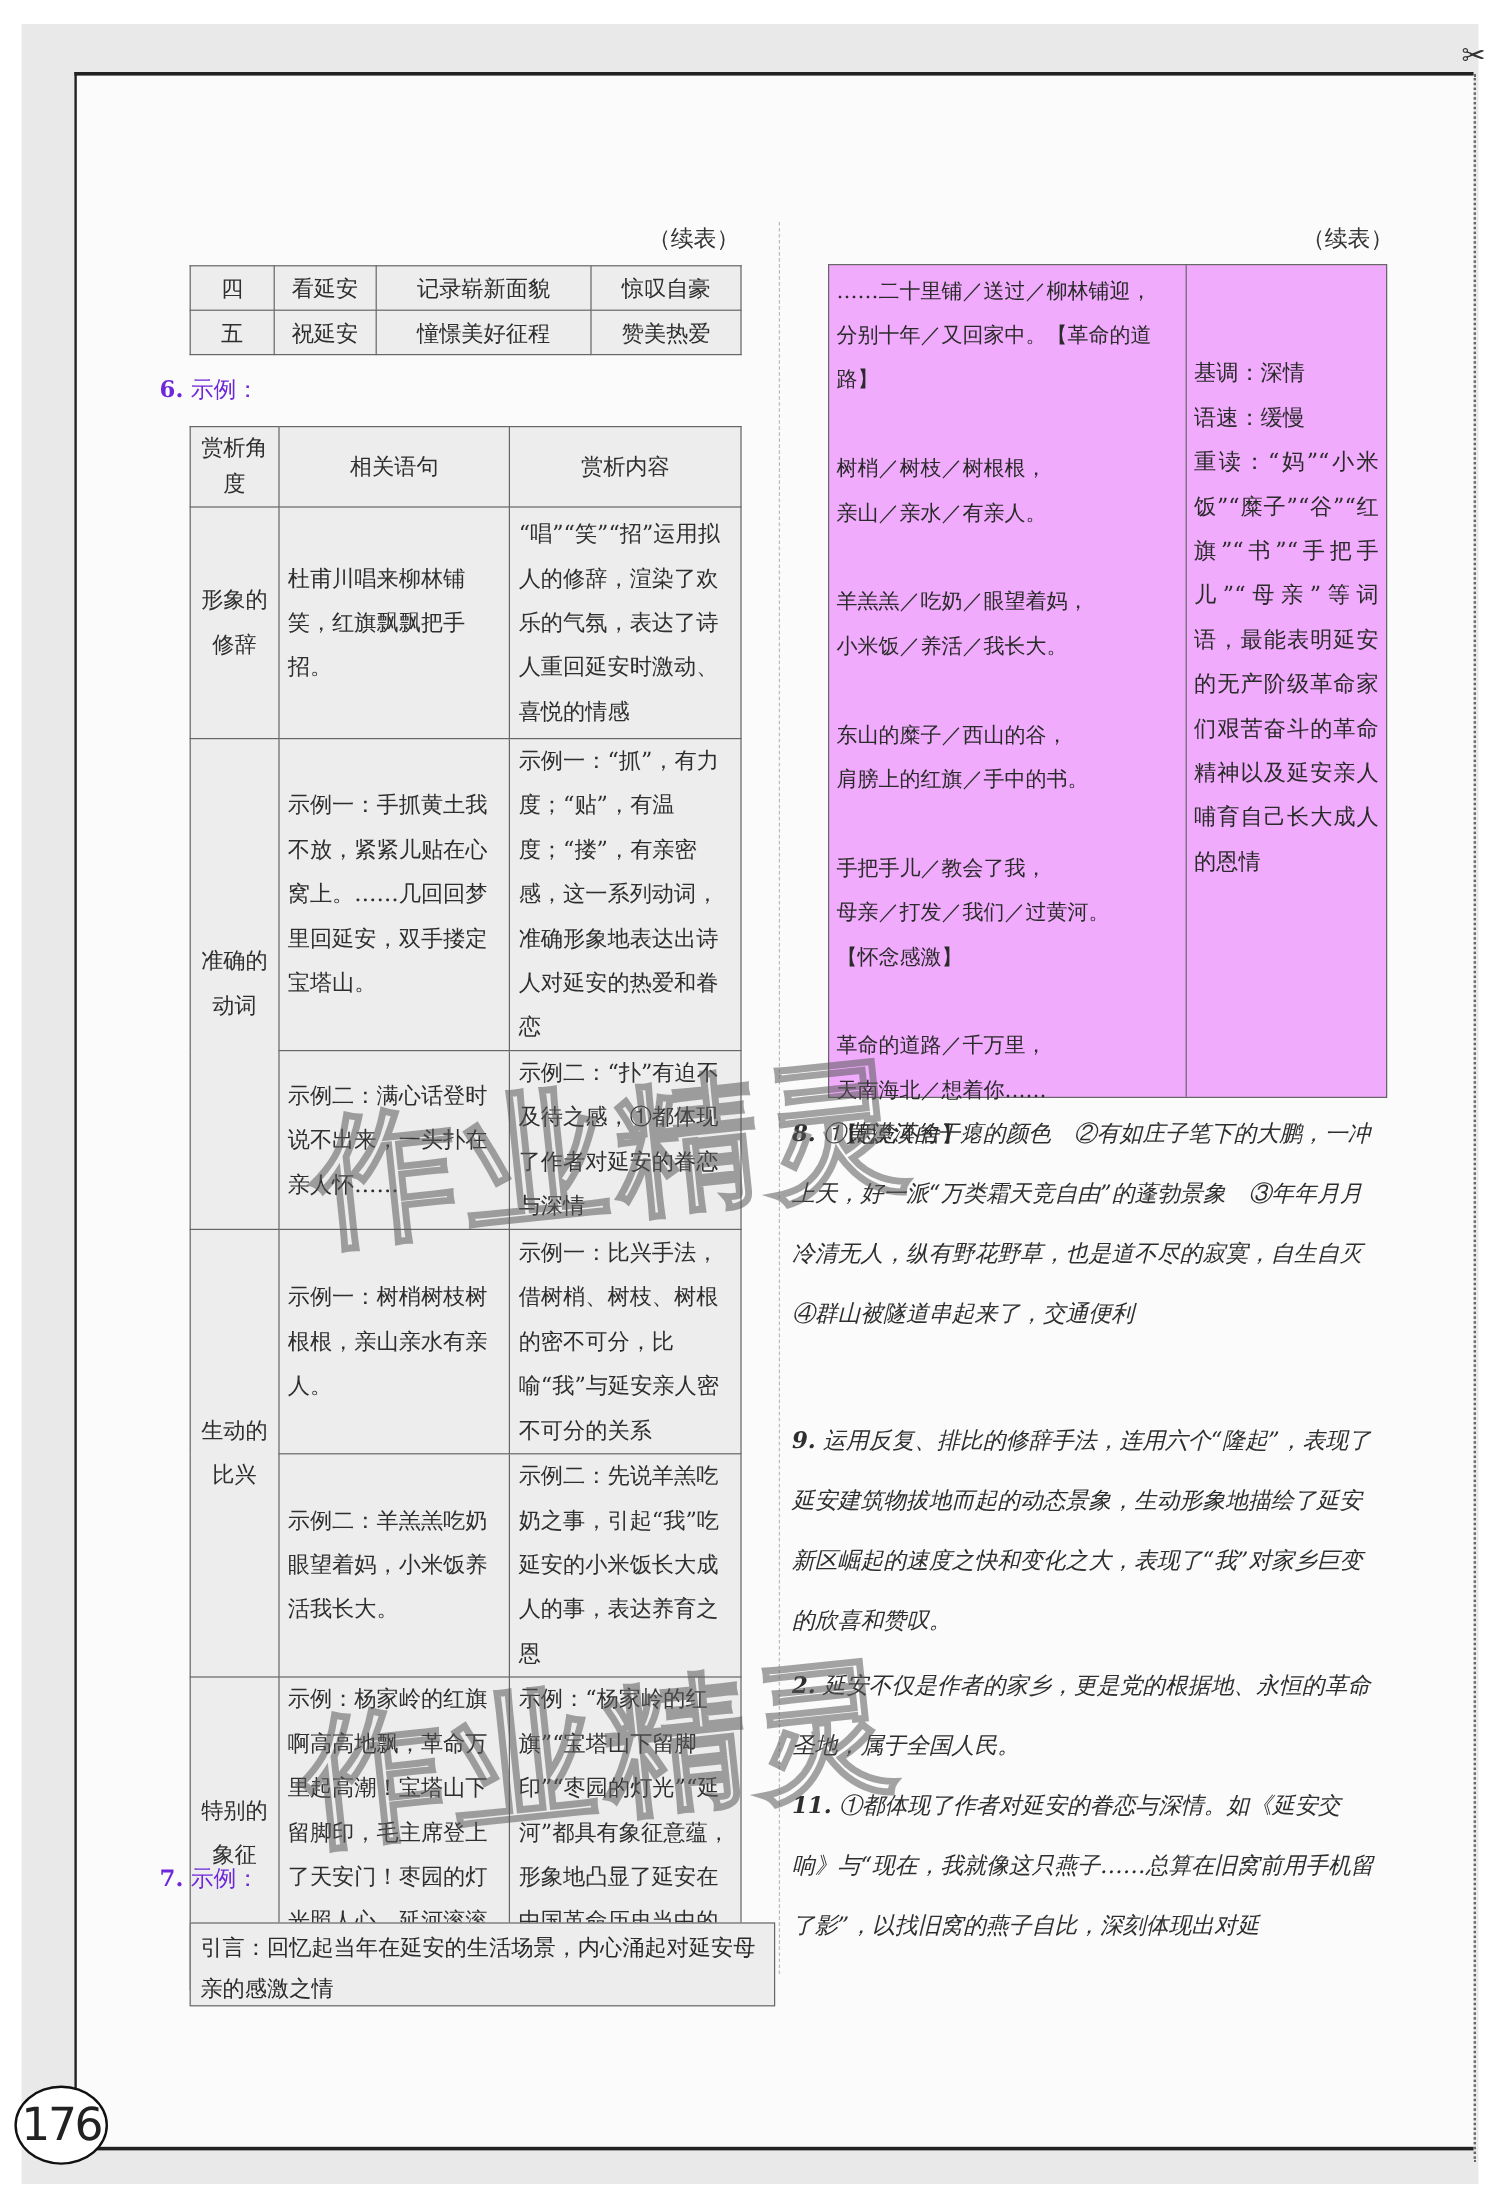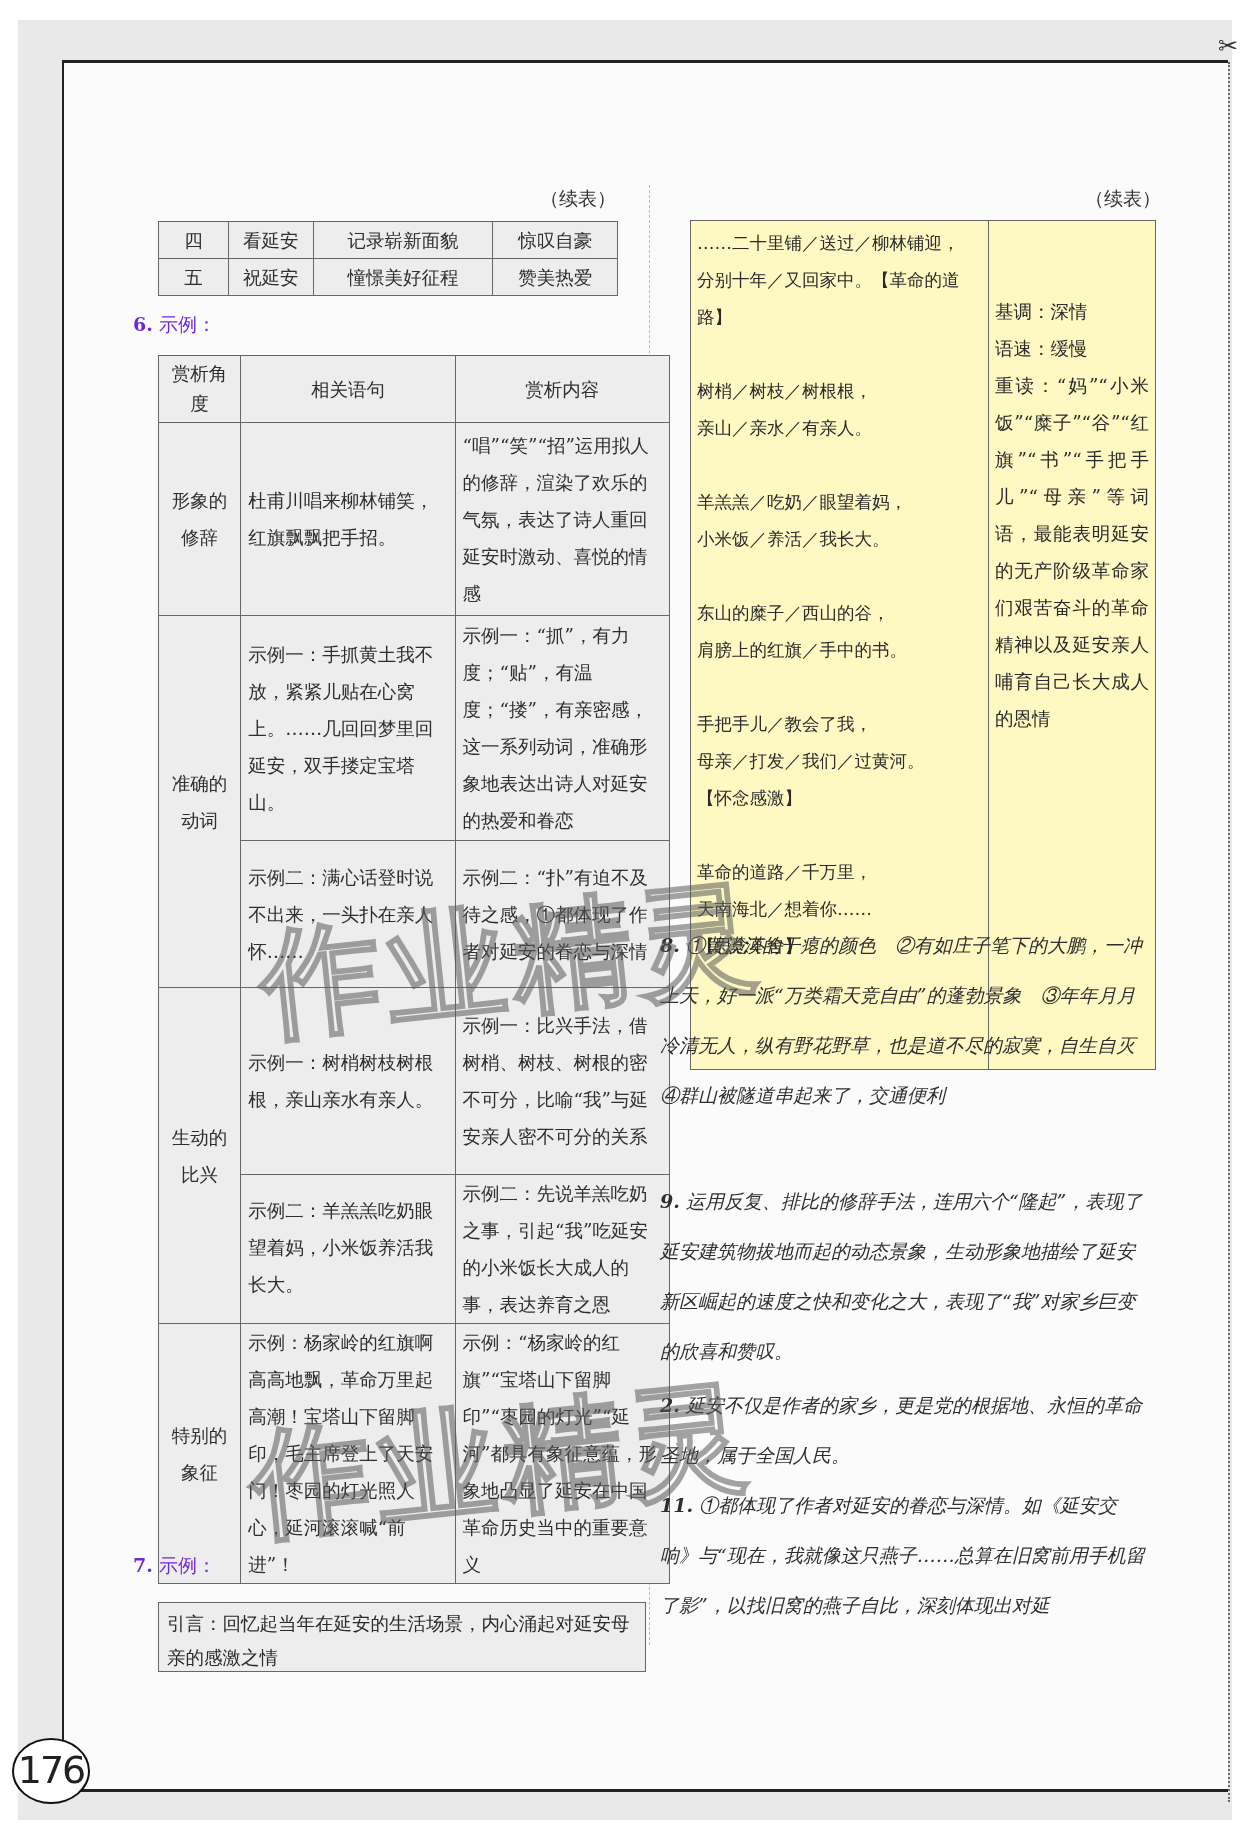--- a/index.html
+++ b/index.html
@@ -13,21 +13,21 @@
   .col-divider{position:absolute;left:649px;top:185px;height:1460px;border-left:1px dashed #bbb;}
   .cont{position:absolute;font-size:19px;color:#333;}
   table{border-collapse:collapse;position:absolute;background:#ededed;}
   td{border:1.5px solid #666;font-size:18.5px;color:#2e2e2e;vertical-align:middle;padding:0 7px;}
   .t1 td{text-align:center;height:36px;}
   .t2 td{line-height:37px;}
   .t2 td.c{text-align:center;}
   .t2 td.head{text-align:center;}
   .qnum{font-family:"DejaVu Serif",serif;font-weight:bold;}
   .label{position:absolute;font-size:19px;color:#6d28d9;}
-  .rt{position:absolute;left:690px;top:220px;width:466px;height:850px;background:#fef9c3;border:1.5px solid #666;box-sizing:border-box;}
+  .rt{position:absolute;left:690px;top:220px;width:466px;height:695px;background:#f0abfc;border:1.5px solid #666;box-sizing:border-box;}
   .rt .poem{position:absolute;left:0;top:0;width:298px;height:100%;border-right:1.5px solid #666;box-sizing:border-box;padding:4px 6px;font-size:17.5px;}
   .rt .poem p{margin:0;line-height:37px;}
   .rt .poem .gap{height:37px;}
   .rt .note{position:absolute;left:304px;top:72px;width:154px;font-size:18.5px;line-height:37px;text-align:justify;}
   .ans{position:absolute;left:660px;width:490px;font-size:19px;line-height:50px;color:#2e2e2e;font-style:italic;}
   .ans .num{font-weight:bold;}
   .box7{position:absolute;left:158px;top:1602px;width:488px;height:70px;background:#ededed;border:1.5px solid #666;box-sizing:border-box;padding:4px 8px;font-size:18.5px;line-height:34px;}
   .pagenum{position:absolute;left:12px;top:1738px;width:74px;height:62px;border:2px solid #111;border-radius:50%;background:#fff;
            font-family:"DejaVu Sans","Liberation Sans",sans-serif;font-size:38px;text-align:center;line-height:60px;color:#222;letter-spacing:-2px;}
   .watermark{position:absolute;font-family:"DejaVu Sans",sans-serif;font-weight:bold;font-size:120px;color:transparent;
@@ -65,21 +65,21 @@
     <td>赞美热爱</td>
   </tr>
 </tbody>
   </table>
 
 <div class="label" style="left:133px;top:312px;">
   <span class="qnum">6.</span>
   <span>示例：</span>
 </div>
 
-<table class="t2" style="left:158px;top:355px;width:512px;">
+<table class="t2" style="left:158px;top:355px;width:460px;">
   <colgroup>
       <col style="width:74px">
       <col style="width:193px">
       <col style="width:193px">
     </colgroup>
   <tbody>
       <tr>
     <td class="head" style="height:62px;padding:2px 4px;line-height:30px;">赏析角度</td>
     <td class="head">相关语句</td>
     <td class="head">赏析内容</td>
@@ -97,21 +97,21 @@
   <tr>
     <td style="height:146px;">示例二：满心话登时说不出来，一头扑在亲人怀……</td>
     <td>示例二：“扑”有迫不及待之感，①都体现了作者对延安的眷恋与深情</td>
   </tr>
   <tr>
     <td class="c" rowspan="2" style="padding:0 4px;">生动的比兴</td>
     <td style="height:186px;">示例一：树梢树枝树根根，亲山亲水有亲人。</td>
     <td>示例一：比兴手法，借树梢、树枝、树根的密不可分，比喻“我”与延安亲人密不可分的关系</td>
   </tr>
   <tr>
-    <td style="height:148px;font-family:Liberation Mono, monospace;">示例二：羊羔羔吃奶眼望着妈，小米饭养活我长大。</td>
+    <td style="height:148px;">示例二：羊羔羔吃奶眼望着妈，小米饭养活我长大。</td>
     <td>示例二：先说羊羔吃奶之事，引起“我”吃延安的小米饭长大成人的事，表达养育之恩</td>
   </tr>
   <tr>
     <td class="c" style="height:258px;padding:0 4px;">特别的象征</td>
     <td>示例：杨家岭的红旗啊高高地飘，革命万里起高潮！宝塔山下留脚印，毛主席登上了天安门！枣园的灯光照人心，延河滚滚喊“前进”！</td>
     <td>示例：“杨家岭的红旗”“宝塔山下留脚印”“枣园的灯光”“延河”都具有象征意蕴，形象地凸显了延安在中国革命历史当中的重要意义</td>
   </tr>
 </tbody>
   </table>
 

